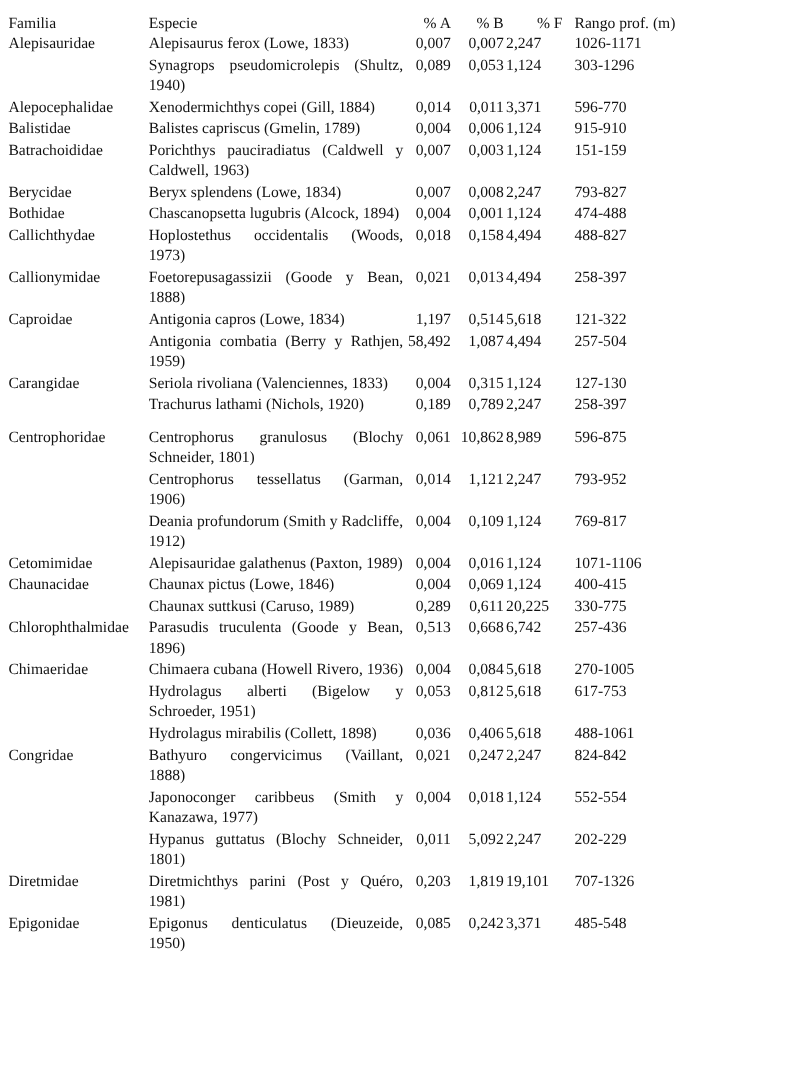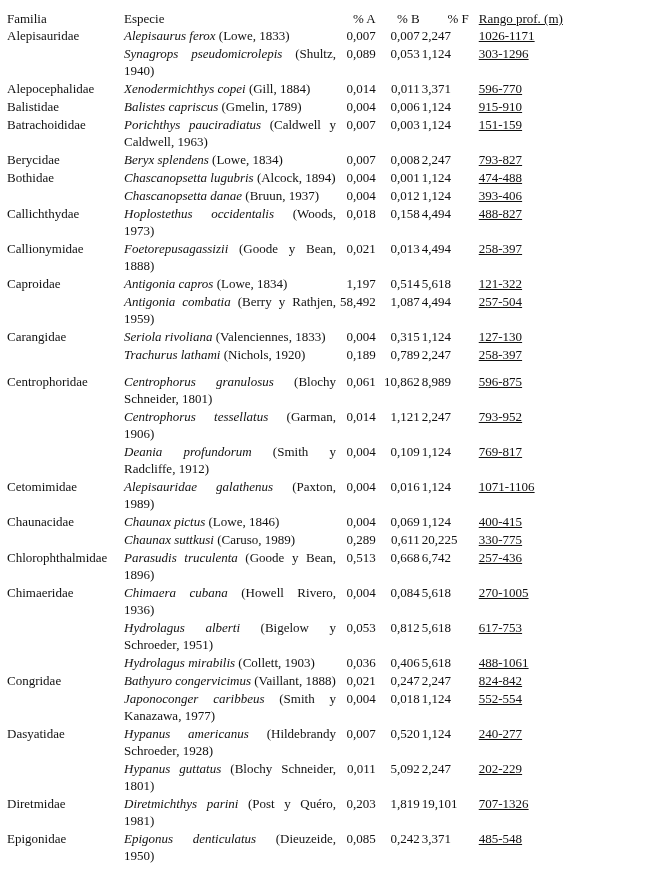--- a/index.html
+++ b/index.html
@@ -17,23 +17,23 @@
     padding: 0; vertical-align: top;
     line-height: 17px; font-weight: normal;
     text-align: left;
   }
   th { padding-bottom: 0px; }
   .c-fam { width: 117px; padding-left: 2px; }
   .c-esp { width: 212px; text-align: justify; padding-right: 4px; margin-top: 17px; }
   .c-a   { width: 32px; text-align: right; padding-right: 2px; }
   .c-b   { width: 42px; text-align: right; padding-right: 2px; }
   .c-f   { width: 47px; text-align: left; padding-right: 2px; }
-  .c-r   { width: 110px; padding-left: 8px; white-space: nowrap; text-decoration: underline; }
+  .c-r   { width: 110px; padding-left: 8px; white-space: nowrap; }
   th.c-a, th.c-b, th.c-f { text-align: right; }
-  .sp { font-style: italic; }
+  .sp { }
   .esp-cell { display: block; text-align: justify; }
   tr.row td { padding-bottom: 1px; }
 </style>
 </head>
 <body>
 
 <table>
   <thead>
     <tr>
       <th class="c-fam">Familia</th>
@@ -109,30 +109,20 @@
         <td class="c-fam">Bothidae</td>
         <td class="c-esp">
           <span class="esp-cell"><span class="sp">Chascanopsetta lugubris</span><span> (Alcock, 1894)</span></span>
         </td>
         <td class="c-a">0,004</td>
         <td class="c-b">0,001</td>
         <td class="c-f">1,124</td>
         <td class="c-r">474-488</td>
       </tr>
       <tr class="row">
-        <td class="c-fam"></td>
-        <td class="c-esp">
-          <span class="esp-cell"><span class="sp">Chascanopsetta danae</span><span> (Bruun, 1937)</span></span>
-        </td>
-        <td class="c-a">0,004</td>
-        <td class="c-b">0,012</td>
-        <td class="c-f">1,124</td>
-        <td class="c-r">393-406</td>
-      </tr>
-      <tr class="row">
         <td class="c-fam">Callichthydae</td>
         <td class="c-esp">
           <span class="esp-cell"><span class="sp">Hoplostethus occidentalis</span><span> (Woods, 1973)</span></span>
         </td>
         <td class="c-a">0,018</td>
         <td class="c-b">0,158</td>
         <td class="c-f">4,494</td>
         <td class="c-r">488-827</td>
       </tr>
       <tr class="row">
@@ -271,21 +261,21 @@
           <span class="esp-cell"><span class="sp">Hydrolagus alberti</span><span> (Bigelow y Schroeder, 1951)</span></span>
         </td>
         <td class="c-a">0,053</td>
         <td class="c-b">0,812</td>
         <td class="c-f">5,618</td>
         <td class="c-r">617-753</td>
       </tr>
       <tr class="row">
         <td class="c-fam"></td>
         <td class="c-esp">
-          <span class="esp-cell"><span class="sp">Hydrolagus mirabilis</span><span> (Collett, 1903)</span></span>
+          <span class="esp-cell"><span class="sp">Hydrolagus mirabilis</span><span> (Collett, 1898)</span></span>
         </td>
         <td class="c-a">0,036</td>
         <td class="c-b">0,406</td>
         <td class="c-f">5,618</td>
         <td class="c-r">488-1061</td>
       </tr>
       <tr class="row">
         <td class="c-fam">Congridae</td>
         <td class="c-esp">
           <span class="esp-cell"><span class="sp">Bathyuro congervicimus</span><span> (Vaillant, 1888)</span></span>
@@ -299,30 +289,20 @@
         <td class="c-fam"></td>
         <td class="c-esp">
           <span class="esp-cell"><span class="sp">Japonoconger caribbeus</span><span> (Smith y Kanazawa, 1977)</span></span>
         </td>
         <td class="c-a">0,004</td>
         <td class="c-b">0,018</td>
         <td class="c-f">1,124</td>
         <td class="c-r">552-554</td>
       </tr>
       <tr class="row">
-        <td class="c-fam">Dasyatidae</td>
-        <td class="c-esp">
-          <span class="esp-cell"><span class="sp">Hypanus americanus</span><span> (Hildebrandy Schroeder, 1928)</span></span>
-        </td>
-        <td class="c-a">0,007</td>
-        <td class="c-b">0,520</td>
-        <td class="c-f">1,124</td>
-        <td class="c-r">240-277</td>
-      </tr>
-      <tr class="row">
         <td class="c-fam"></td>
         <td class="c-esp">
           <span class="esp-cell"><span class="sp">Hypanus guttatus</span><span> (Blochy Schneider, 1801)</span></span>
         </td>
         <td class="c-a">0,011</td>
         <td class="c-b">5,092</td>
         <td class="c-f">2,247</td>
         <td class="c-r">202-229</td>
       </tr>
       <tr class="row">

